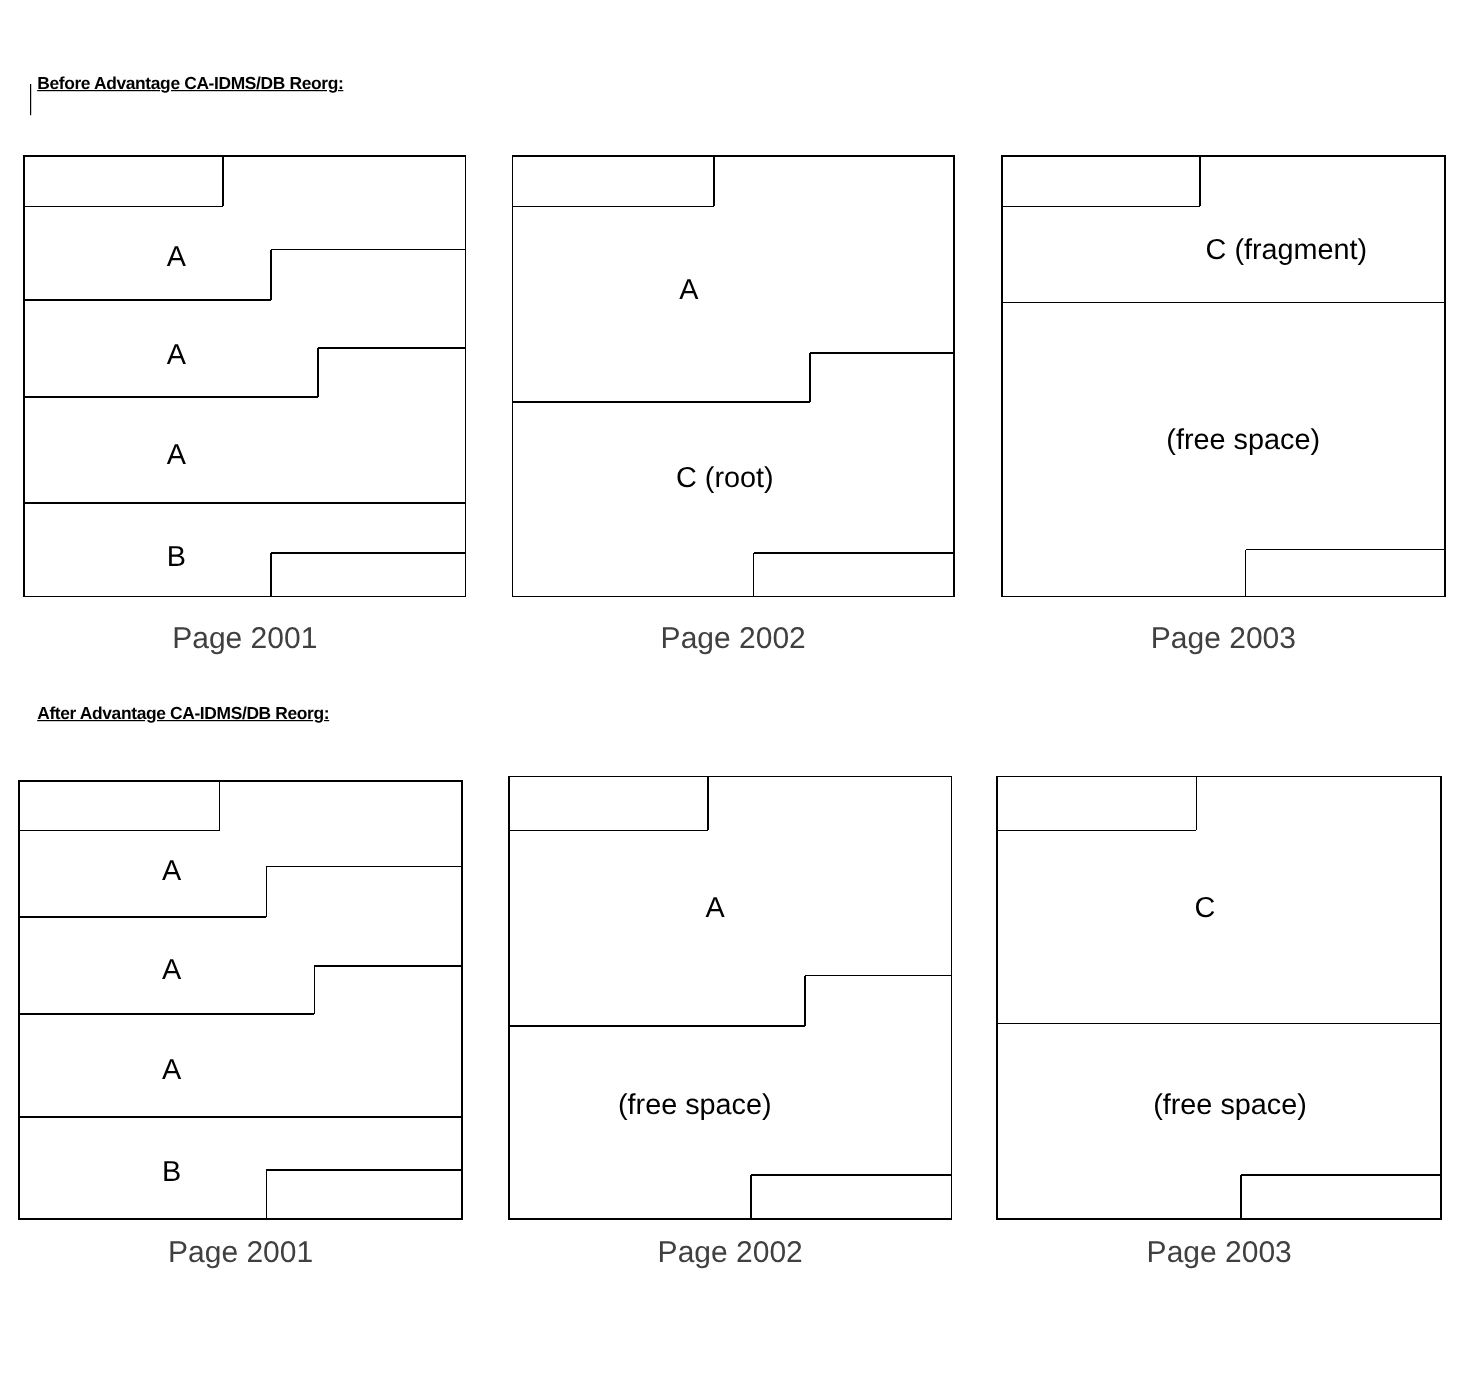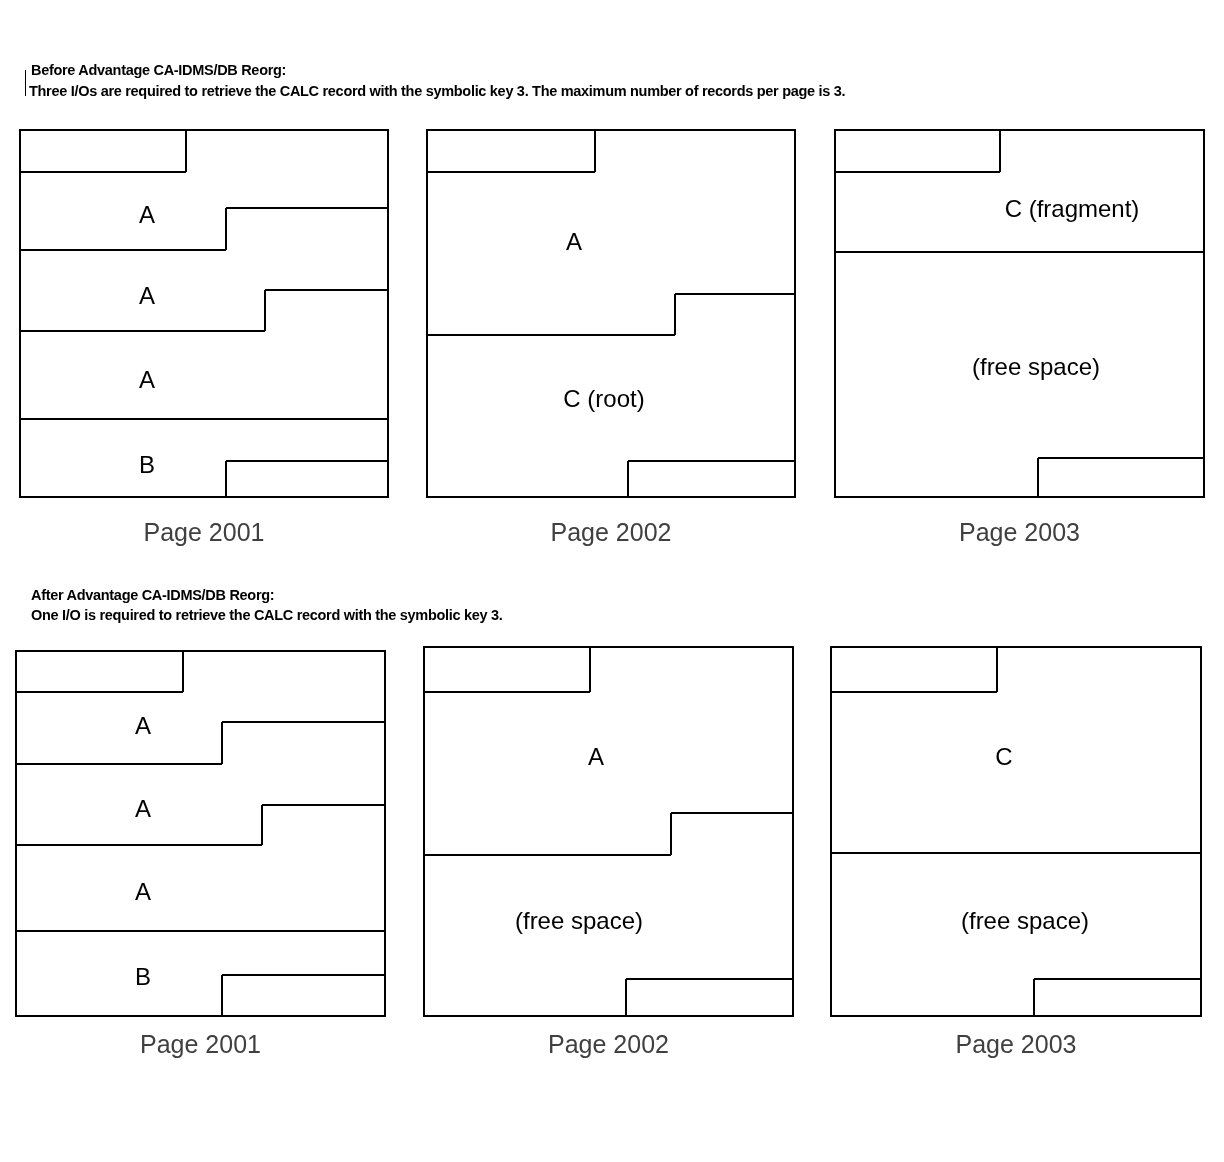--- a/index.html
+++ b/index.html
@@ -24,20 +24,21 @@
   .hdr {
     position: absolute;
     font-family: "Liberation Sans", sans-serif;
     font-weight: bold;
     font-size: 14.5px;
     letter-spacing: -0.3px;
     white-space: nowrap;
     color: #000;
   }
   .hdr-underline {
+    text-decoration: underline;
   }
   .page-label {
     position: absolute;
     font-family: "Liberation Sans", sans-serif;
     font-size: 25px;
     white-space: nowrap;
     color: #404040;
     text-align: center;
   }
   .cell-label {
@@ -61,26 +62,24 @@
     fill: none;
     shape-rendering: crispEdges;
   }
 </style>
 </head>
 <body>
 
 <div class="canvas">
 
   <div class="hdr hdr-underline" style="left:31px; top:62px;">Before Advantage CA-IDMS/DB Reorg:</div>
-  <div class="hdr" style="left:29px; top:83px;">Three I/Os are required to retrieve the CALC record with the symbolic key 3.  The maximum number of records per page is 3.</div>
 
   <div class="tick" style="left:25px; top:70px; height:26px;"></div>
 
   <div class="hdr hdr-underline" style="left:31px; top:587px;">After Advantage CA-IDMS/DB Reorg:</div>
-  <div class="hdr" style="left:31px; top:607px;">One I/O is required to retrieve the CALC record with the symbolic key 3.</div>
 
   <svg class="lines" width="1224" height="1162">
 
     <g>
       <rect x="20" y="130" width="368" height="367"></rect>
 
       <line x1="186" y1="130" x2="186" y2="172"></line>
       <line x1="20" y1="172" x2="186" y2="172"></line>
 
       <line x1="226" y1="208" x2="388" y2="208"></line>

